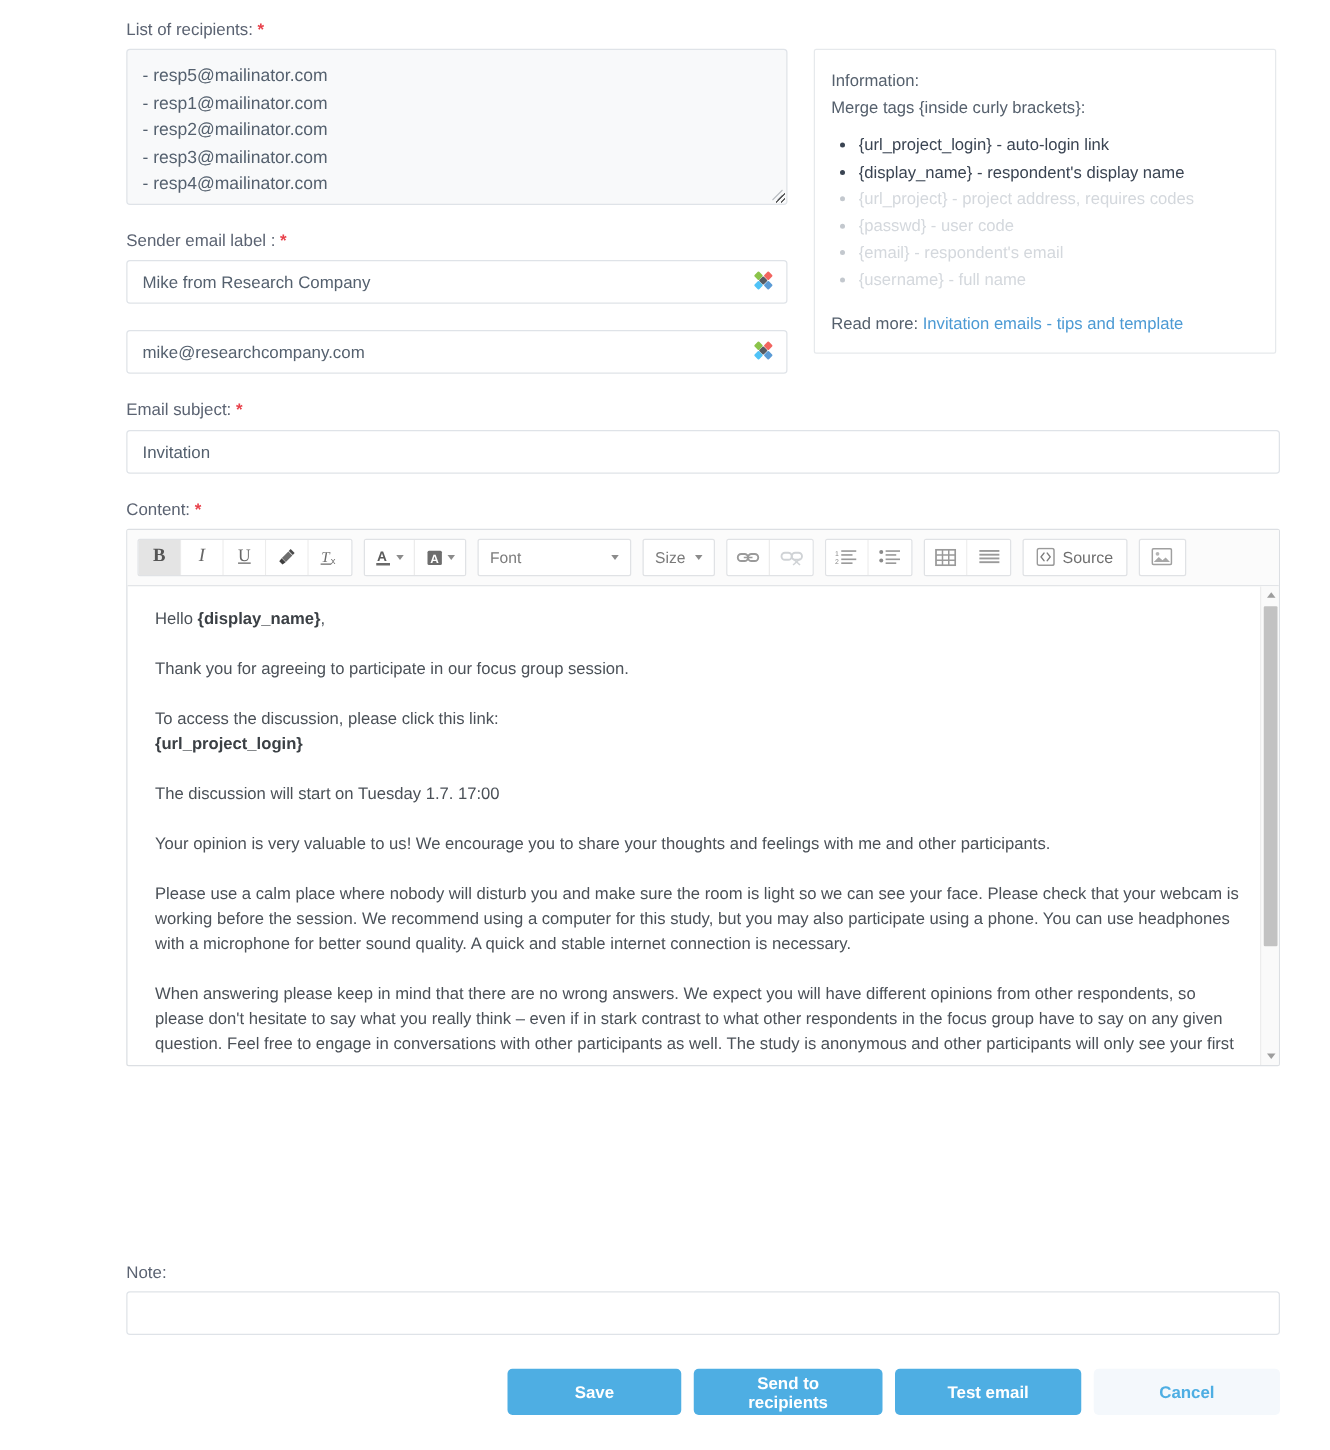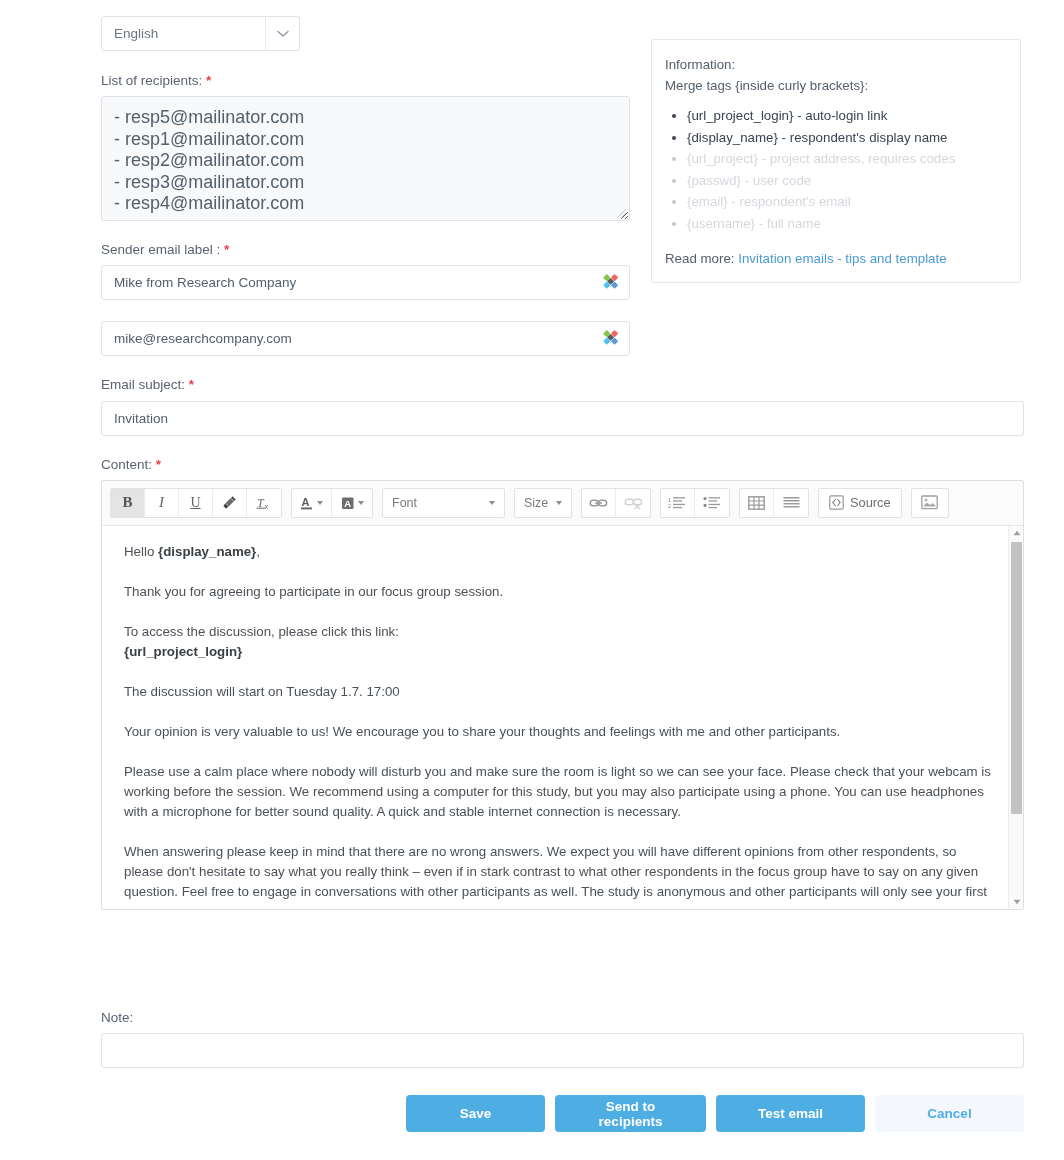--- a/index.html
+++ b/index.html
@@ -83,21 +83,21 @@
   }
   .lang-caret svg { display: block; }
 
   .recipients-box {
     width: 529px;
     height: 125px;
     border: 1px solid #dfe3e8;
     border-radius: 3px;
     background: #f8f9fa;
     padding: 10px 12px;
-    font-size: 18px;
+    font-size: 14px;
     line-height: 21.5px;
     color: #54606e;
     overflow: hidden;
     resize: vertical;
     position: relative;
     white-space: pre;
     font-family: "Liberation Sans", sans-serif;
   }
   .resize-grip {
     position: absolute;
@@ -301,30 +301,20 @@
   .note-block { position: absolute; left: 101px; top: 1010px; width: 923px; }
 </style>
 </head>
 <body>
 
 <div class="page">
 
   <div class="left-col">
 
     <div>
-      <div class="lang-select-wrap">
-        <div class="lang-select">
-          <span>English</span>
-        </div>
-        <span class="lang-caret">
-          <svg width="12" height="8" viewBox="0 0 12 8" fill="none">
-            <path d="M1 1.5L6 6L11 1.5" stroke="#8d96a3" stroke-width="1.3" stroke-linecap="round" stroke-linejoin="round"></path>
-          </svg>
-        </span>
-      </div>
     </div>
 
     <div class="block">
       <div class="field-label">
         <span>List of recipients:</span>
         <span class="req">*</span>
       </div>
       <div class="recipients-box"><span>- resp5@mailinator.com
 - resp1@mailinator.com
 - resp2@mailinator.com

